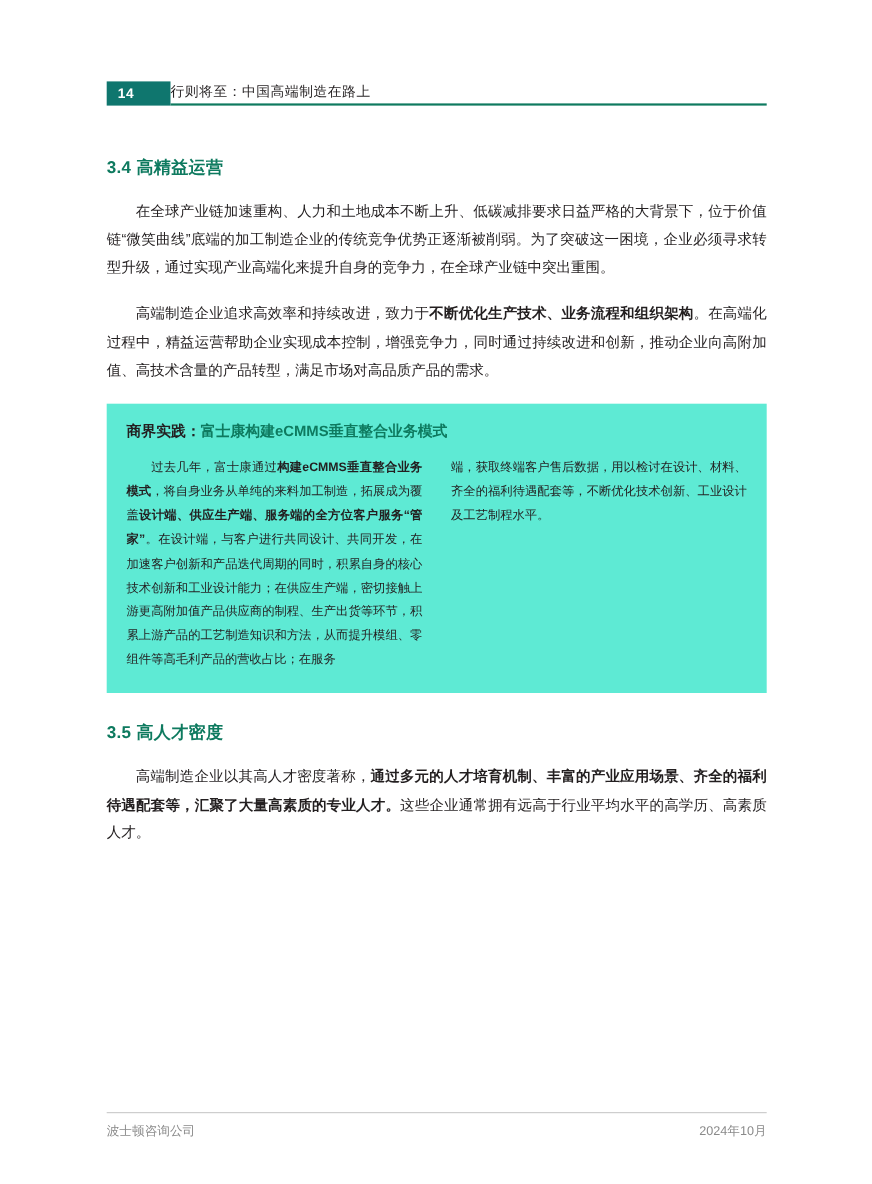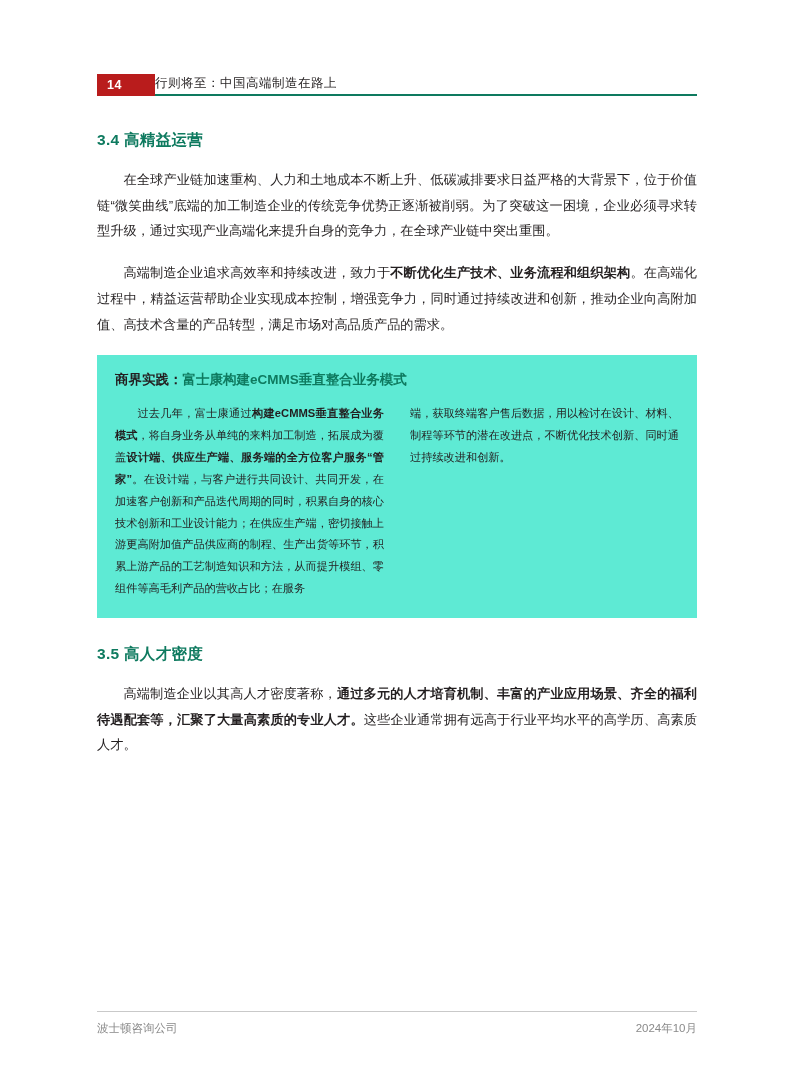--- a/index.html
+++ b/index.html
@@ -25,21 +25,21 @@
   .header {
     position: absolute;
     top: 74px;
     left: 97px;
     width: 600px;
     height: 22px;
     display: flex;
     align-items: stretch;
   }
   .header-num {
-    background: #b91c1c;
+    background: #0f766e;
     color: #ffffff;
     width: 58px;
     font-size: 12.5px;
     font-weight: bold;
     display: flex;
     align-items: center;
     padding-left: 10px;
     box-sizing: border-box;
     letter-spacing: 0.5px;
   }
@@ -71,21 +71,21 @@
     position: absolute;
     top: 130px;
     left: 97px;
     width: 600px;
   }
 
   h2.section-title {
     font-size: 15.5px;
     color: #0e7a5f;
     font-weight: bold;
-    margin: 0 0 16px 0;
+    margin: 12px 0 16px 0;
     letter-spacing: 0.3px;
   }
 
   p.body-text {
     font-size: 13.2px;
     line-height: 1.95;
     margin: 0 0 16px 0;
     text-align: justify;
     text-justify: inter-ideograph;
     text-indent: 2em;
@@ -167,21 +167,21 @@
       <div class="callout-title">
         <span>商界实践：</span><span class="accent">富士康构建eCMMS垂直整合业务模式</span>
       </div>
       <div class="callout-cols">
         <div class="callout-col">
           <p class="indent">
             <span>过去几年，富士康通过</span><b>构建eCMMS垂直整合业务模式</b><span>，将自身业务从单纯的来料加工制造，拓展成为覆盖</span><b>设计端、供应生产端、服务端的全方位客户服务“管家”</b><span>。在设计端，与客户进行共同设计、共同开发，在加速客户创新和产品迭代周期的同时，积累自身的核心技术创新和工业设计能力；在供应生产端，密切接触上游更高附加值产品供应商的制程、生产出货等环节，积累上游产品的工艺制造知识和方法，从而提升模组、零组件等高毛利产品的营收占比；在服务</span>
           </p>
         </div>
         <div class="callout-col">
-          <p>端，获取终端客户售后数据，用以检讨在设计、材料、制程等环节的潜在改进点，不断优化技术创新、同时通过持续改进和创新。</p>
+          <p>端，获取终端客户售后数据，用以检讨在设计、材料、齐全的福利待遇配套等，不断优化技术创新、工业设计及工艺制程水平。</p>
         </div>
       </div>
     </div>
 
     <h2 class="section-title">3.5 高人才密度</h2>
 
     <p class="body-text">
       <span>高端制造企业以其高人才密度著称，</span><b>通过多元的人才培育机制、丰富的产业应用场景、齐全的福利待遇配套等，汇聚了大量高素质的专业人才。</b><span>这些企业通常拥有远高于行业平均水平的高学历、高素质人才。</span>
     </p>
 

